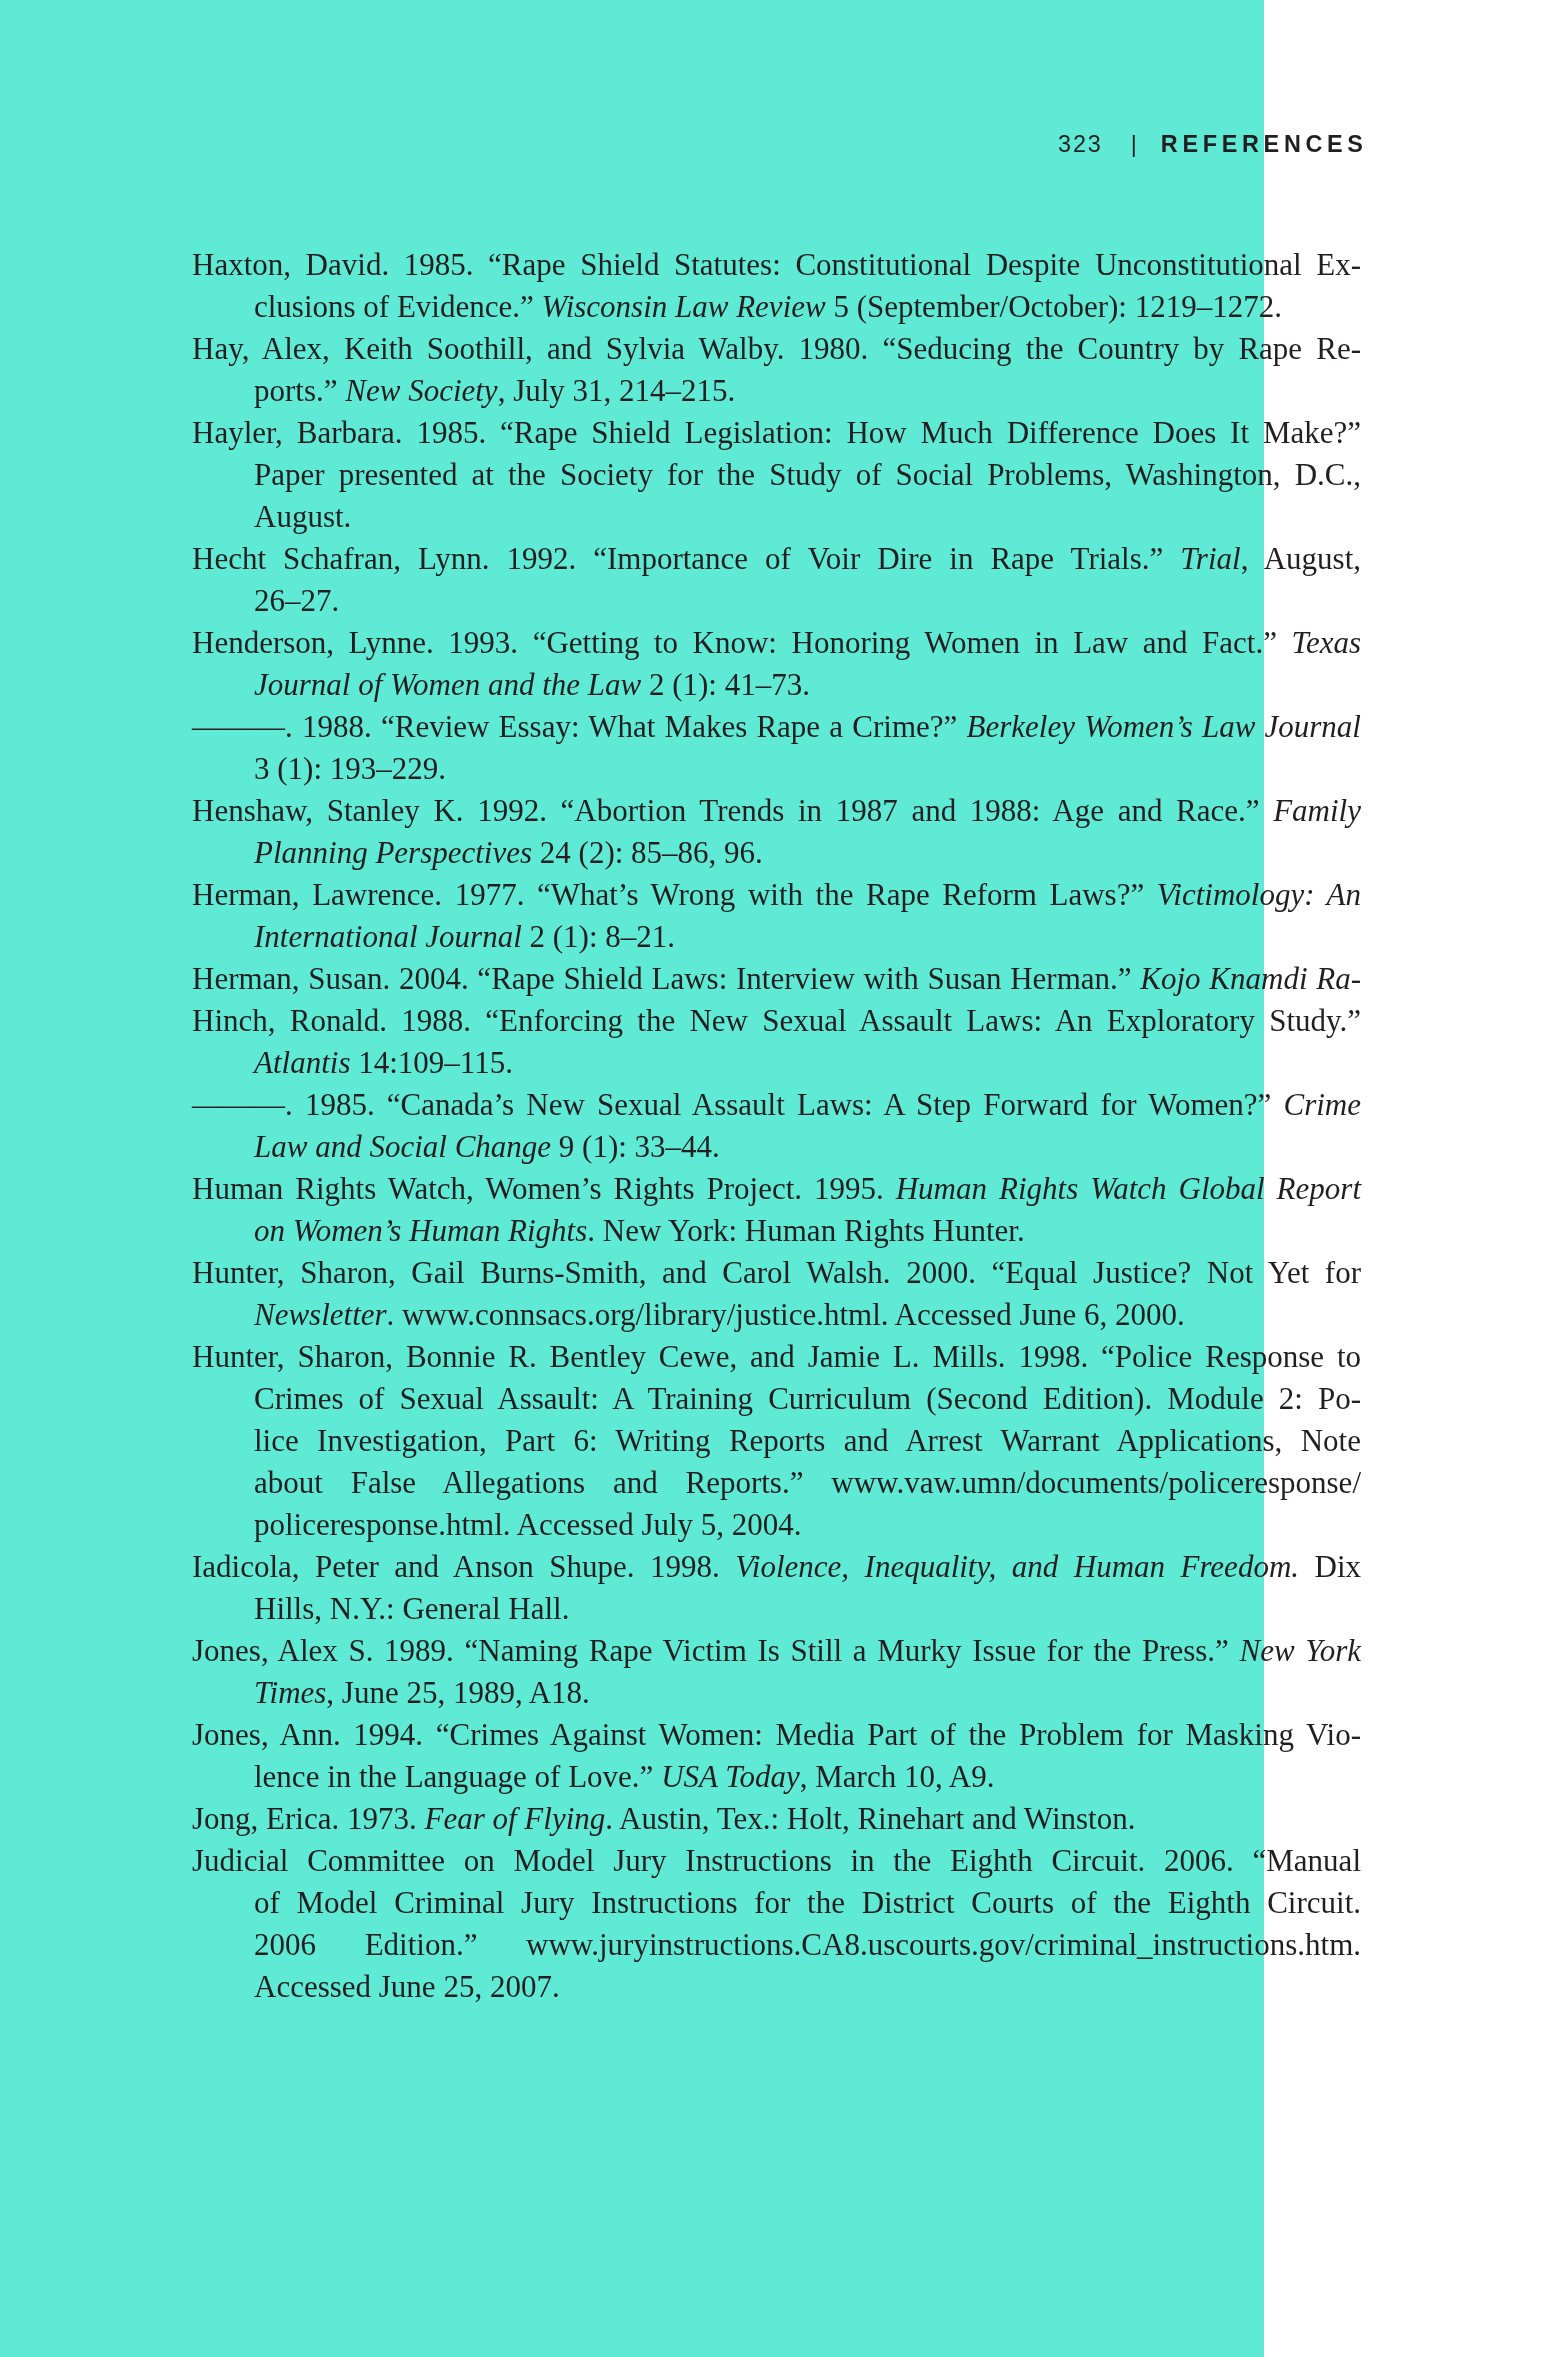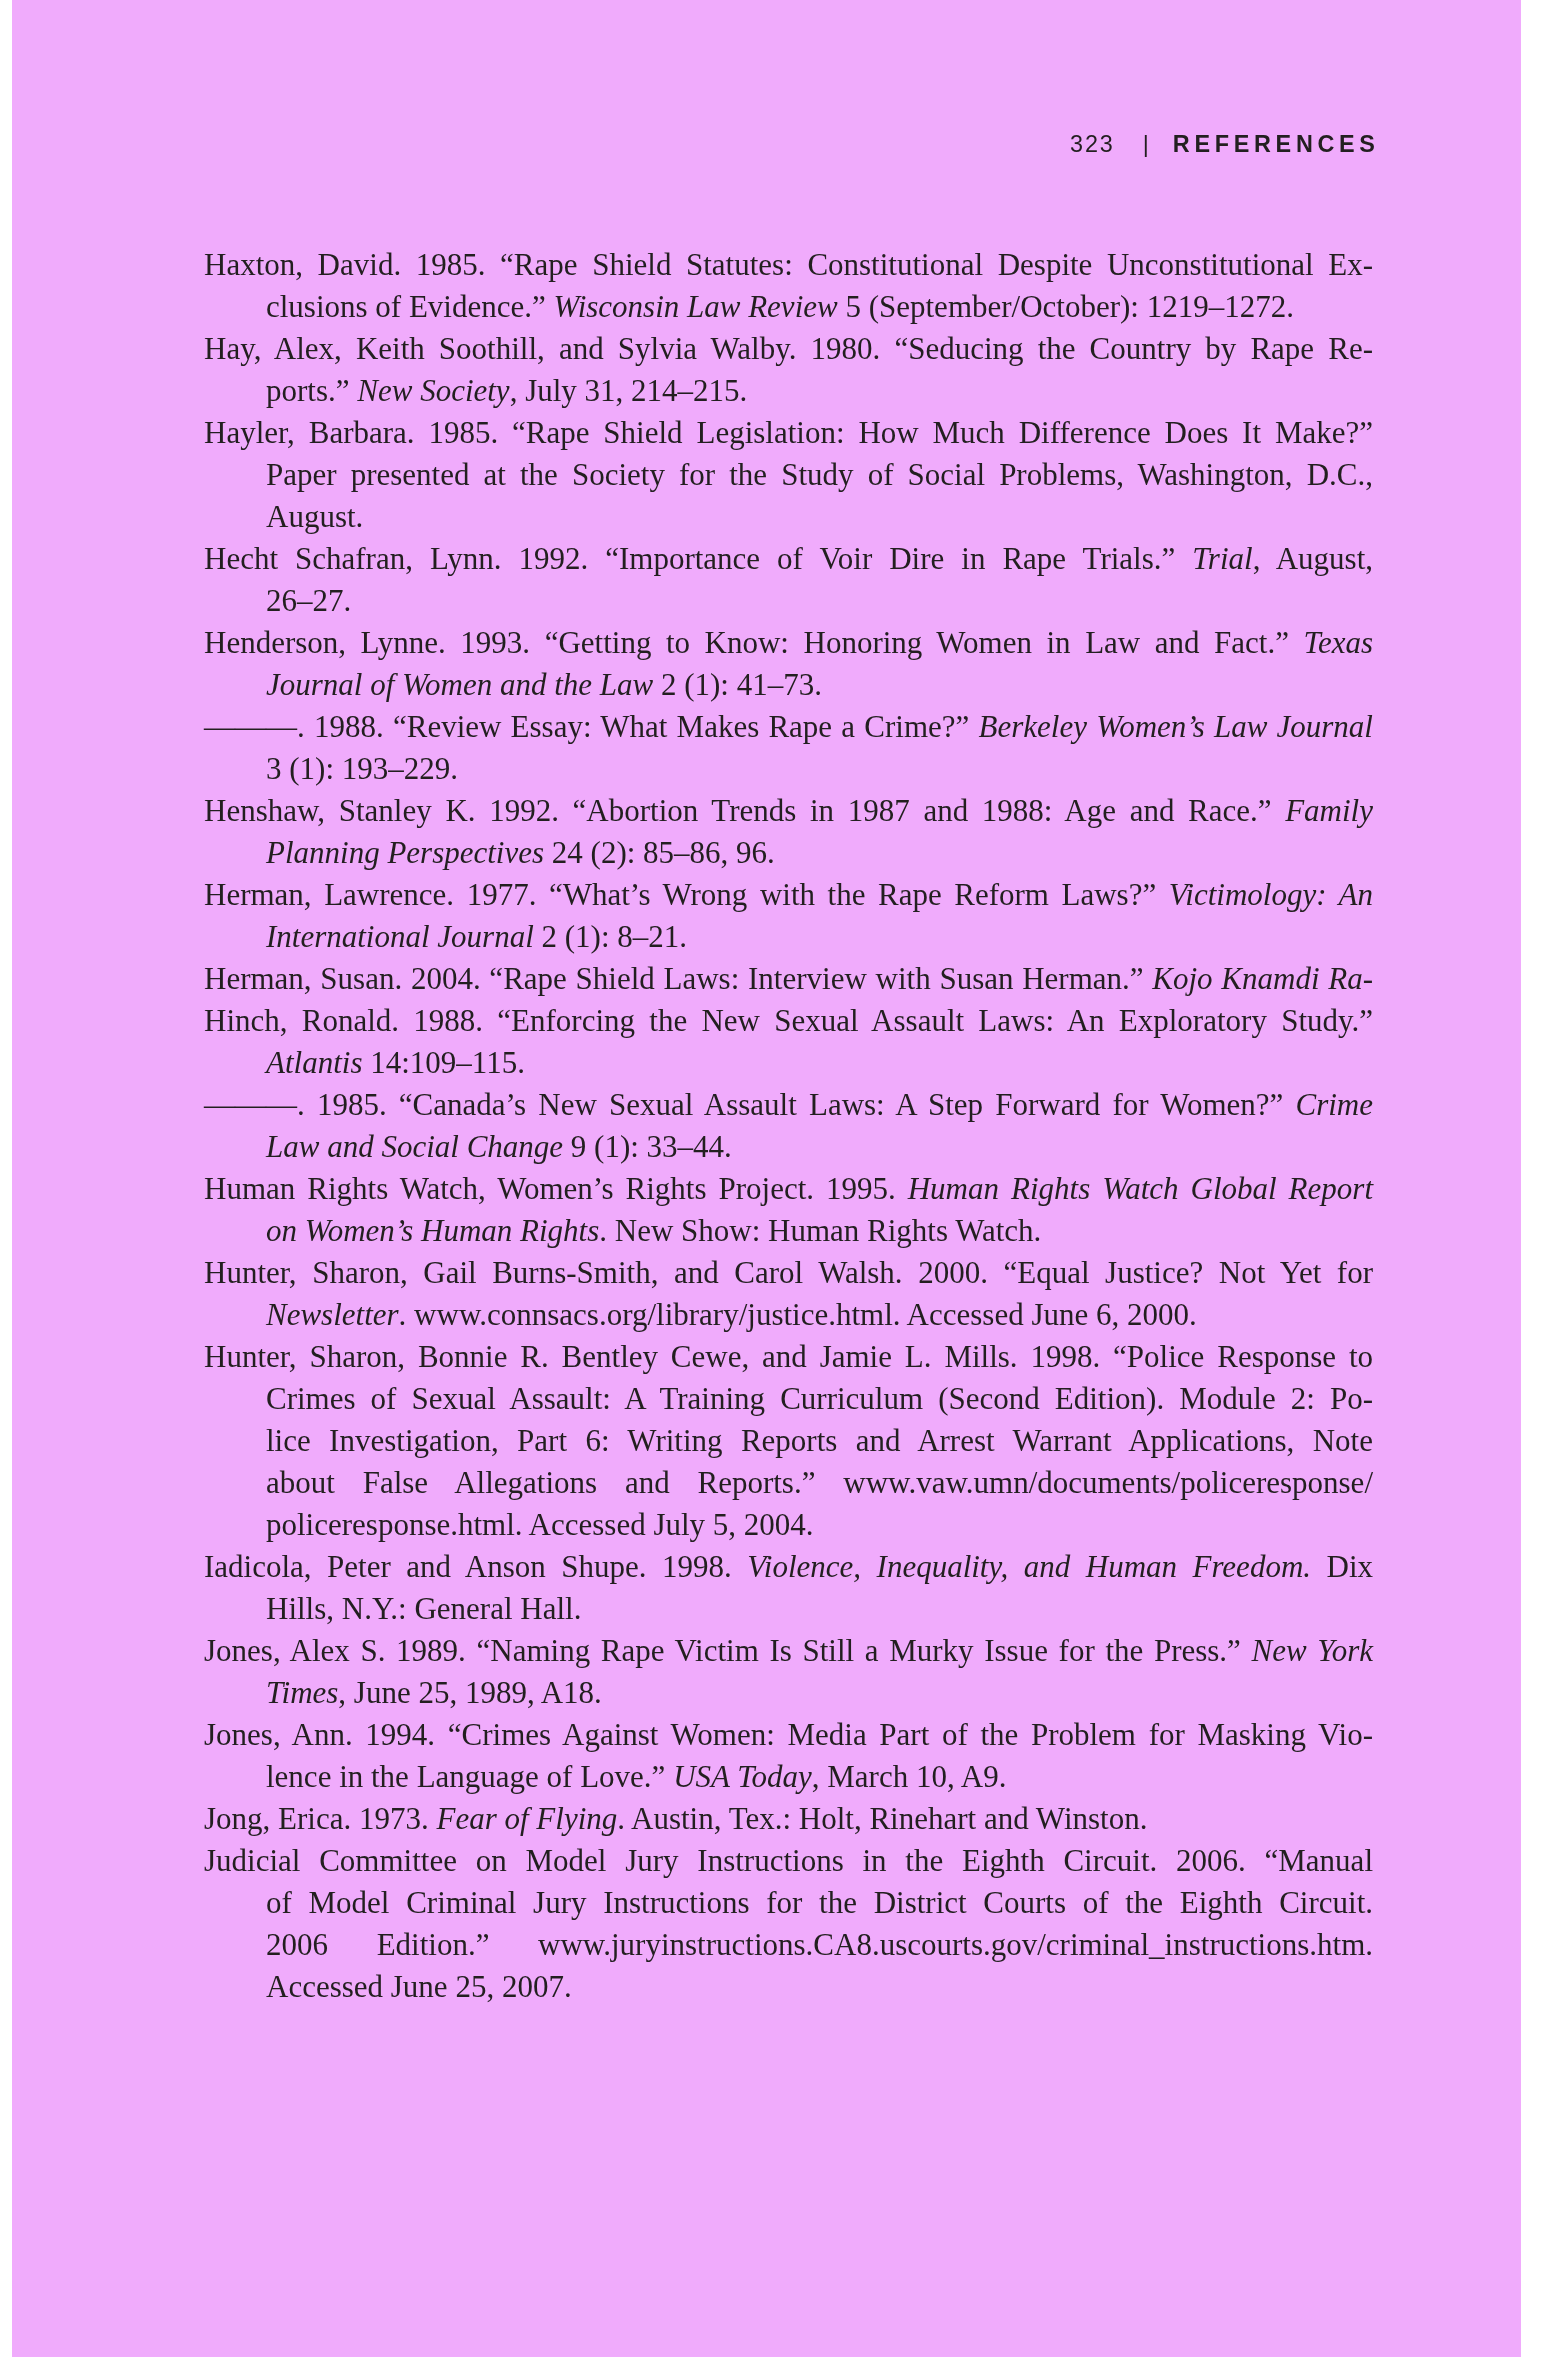--- a/index.html
+++ b/index.html
@@ -1,17 +1,17 @@
 <!DOCTYPE html>
 <html style="font-size:15px"><head>
 <meta charset="utf-8">
 <style>
   html, body { margin: 0; padding: 0; background: #ffffff; }
   body { width: 1561px; height: 2357px; position: relative; overflow: hidden; }
-  .page { position: absolute; left: 12px; top: 0; width: 1509px; height: 2357px; background: #f0abfc; }
+  .page { position: absolute; left: 0; top: 0; width: 1264px; height: 2357px; background: #5eead4; }
   .running-head {
     position: absolute; top: 130px; left: 937px; width: 426px;
     text-align: right; white-space: nowrap;
     font-family: "Liberation Sans", sans-serif; color: #231f20;
     font-size: 23.4px; line-height: 28px;
   }
   .running-head .pnum { letter-spacing: 1.9px; font-weight: normal; }
   .running-head .sep { display: inline-block; margin: 0 24px 0 28px; font-weight: normal; }
   .running-head .section { font-weight: bold; letter-spacing: 4.7px; margin-right: -4.7px; }
   .refs {
@@ -76,21 +76,21 @@
       <div class="entry">
         <span class="line first"><span>Hinch, Ronald. 1988. “Enforcing the New Sexual Assault Laws: An Exploratory Study.”</span></span>
         <span class="line cont last"><span class="it">Atlantis</span><span> 14:109–115.</span></span>
       </div>
       <div class="entry">
         <span class="line first"><span>———. 1985. “Canada’s New Sexual Assault Laws: A Step Forward for Women?” </span><span class="it">Crime</span></span>
         <span class="line cont last"><span class="it">Law and Social Change</span><span> 9 (1): 33–44.</span></span>
       </div>
       <div class="entry">
         <span class="line first"><span>Human Rights Watch, Women’s Rights Project. 1995. </span><span class="it">Human Rights Watch Global Report</span></span>
-        <span class="line cont last"><span class="it">on Women’s Human Rights</span><span>. New Show: Human Rights Watch.</span></span>
+        <span class="line cont last"><span class="it">on Women’s Human Rights</span><span>. New York: Human Rights Hunter.</span></span>
       </div>
       <div class="entry">
         <span class="line first"><span>Hunter, Sharon, Gail Burns-Smith, and Carol Walsh. 2000. “Equal Justice? Not Yet for</span></span>
         <span class="line cont last"><span class="it">Newsletter</span><span>. www.connsacs.org/library/justice.html. Accessed June 6, 2000.</span></span>
       </div>
       <div class="entry">
         <span class="line first"><span>Hunter, Sharon, Bonnie R. Bentley Cewe, and Jamie L. Mills. 1998. “Police Response to</span></span>
         <span class="line cont"><span>Crimes of Sexual Assault: A Training Curriculum (Second Edition). Module 2: Po-</span></span>
         <span class="line cont"><span>lice Investigation, Part 6: Writing Reports and Arrest Warrant Applications, Note</span></span>
         <span class="line cont"><span>about False Allegations and Reports.” www.vaw.umn/documents/policeresponse/</span></span>

